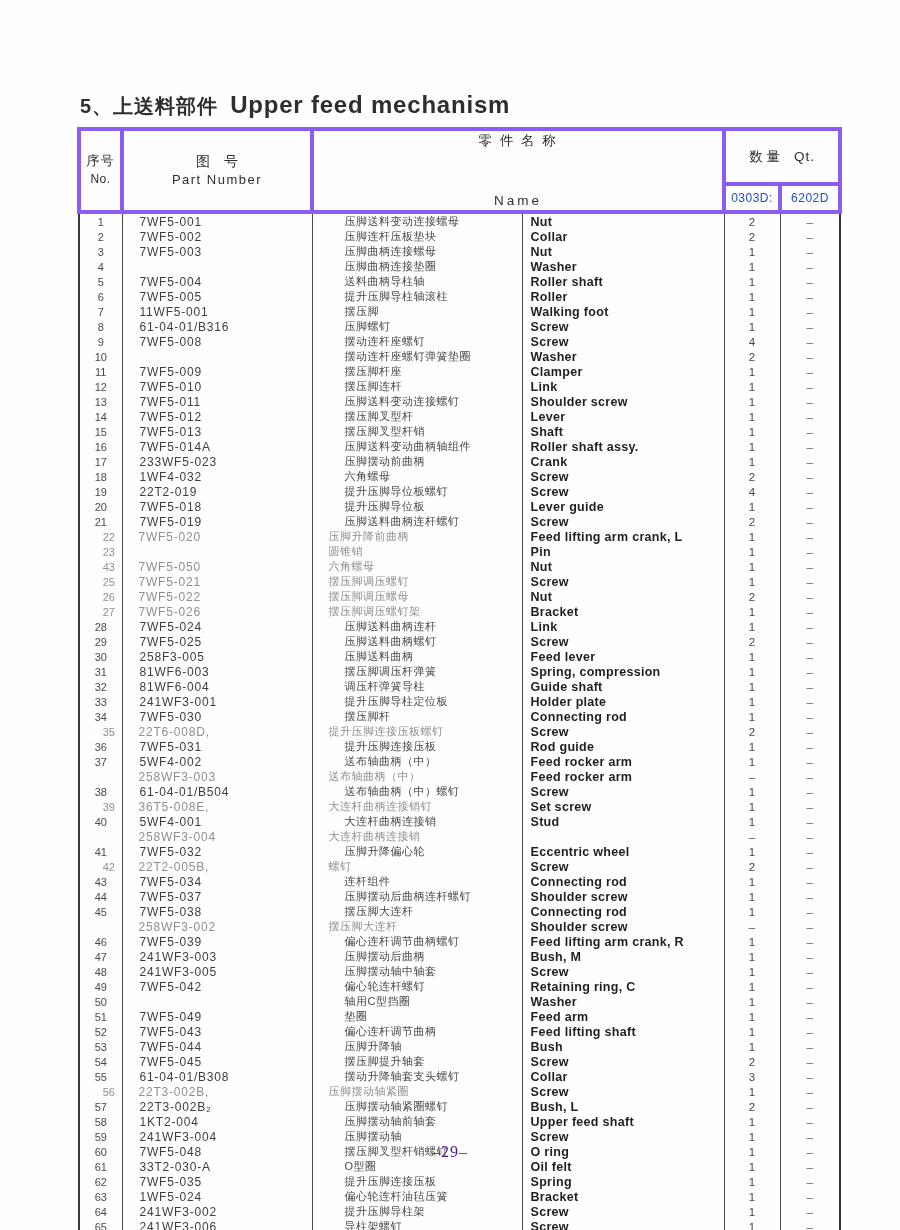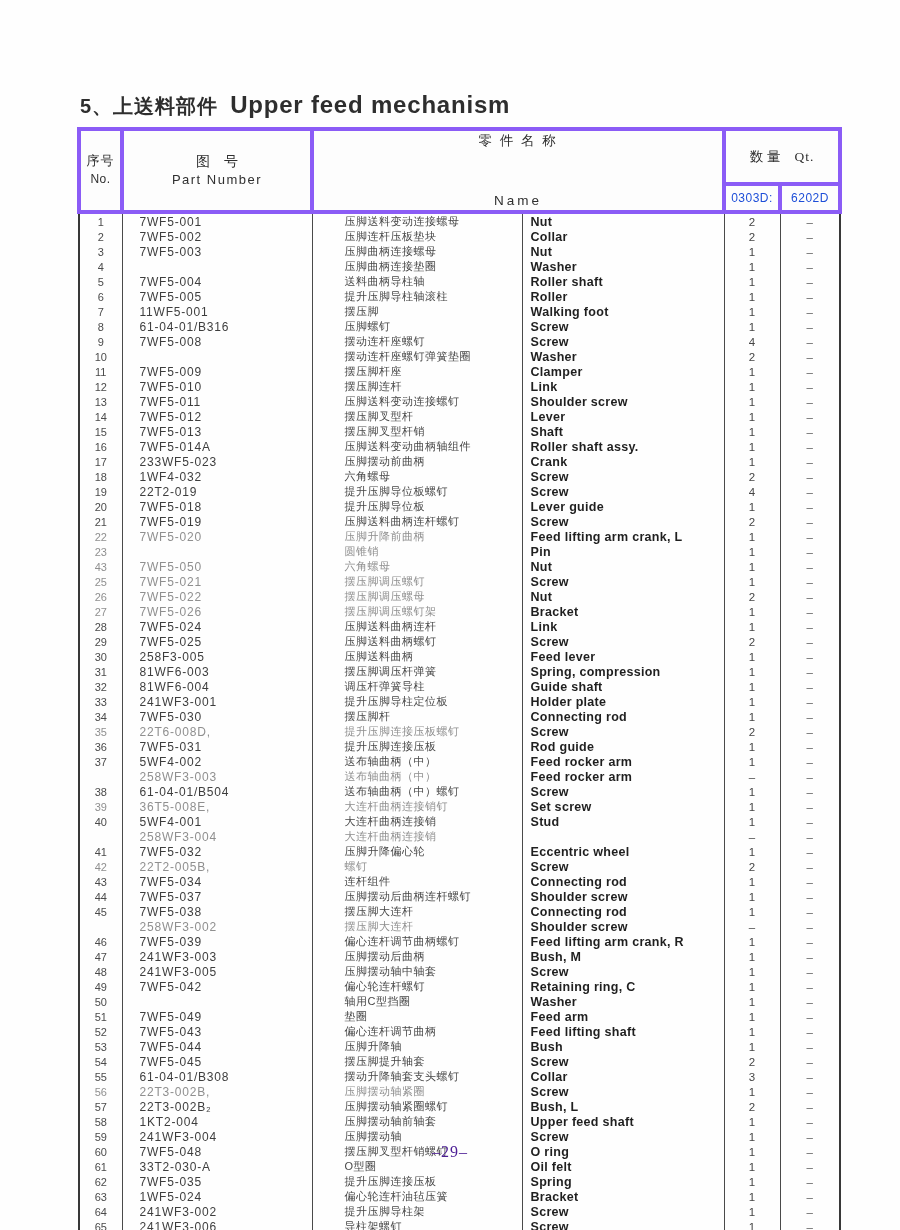--- a/index.html
+++ b/index.html
@@ -32,37 +32,37 @@
     background:#fdfdfd;
   }
   thead tr.hr1 th{height:42px;}
   th.h-no{font-size:13px;letter-spacing:1px;}
   th.h-no .h-sub{font-size:12px;letter-spacing:0.5px;}
   th.h-part{font-size:14px;}
   th.h-part .h-sub{font-size:13px;letter-spacing:1.5px;}
   th.h-name{font-size:13.5px;letter-spacing:2px;}
   th.h-name .h-sub{font-size:13.5px;letter-spacing:3px;margin-top:40px;}
   th.h-qty{height:21px;font-size:13.5px;border-bottom:1px solid #444;}
-  th.h-qty .h-qt{margin-left:14px;letter-spacing:1px;font-family:Liberation Serif, serif;}
+  th.h-qty .h-qt{margin-left:14px;letter-spacing:1px;}
   thead tr.hr2 th{height:19px;font-size:12px;letter-spacing:0.5px;color:#1d4ed8;}
   thead{border-bottom:2px solid #333;}
   .h-line{display:block;line-height:1.45;}
 
   tbody td{
     border-left:1px solid #4a4a4a;border-right:1px solid #4a4a4a;
     height:13.62px;padding:0;vertical-align:middle;
     white-space:nowrap;overflow:hidden;
   }
   td.no{text-align:center;font-size:11px;color:#4a4a4a;}
   td.part{padding-left:17px;font-size:12px;letter-spacing:0.8px;color:#3d3d3d;}
   td.cn{padding-left:32px;font-size:11px;letter-spacing:0.5px;color:#474747;}
   td.en{padding-left:8px;font-size:12.5px;letter-spacing:0.3px;color:#1f1f1f;font-weight:600;}
   td.q1,td.q2{text-align:center;font-size:11.5px;color:#454545;}
   td.q2{color:#5a5a5a;}
-  tr.fade td.no,tr.fade td.part,tr.fade td.cn{color:#8f8f8f;}
+  tr.fade td.no,tr.fade td.part,tr.fade td.cn{color:#8f8f8f;padding-left:16px;}
 
   .pageno{
     position:absolute;left:0;top:1143px;width:900px;
     text-align:center;
     font-family:"Liberation Serif", serif;
     font-size:16px;color:#4c1d95;letter-spacing:1px;
   }
 </style>
 </head>
 <body>

